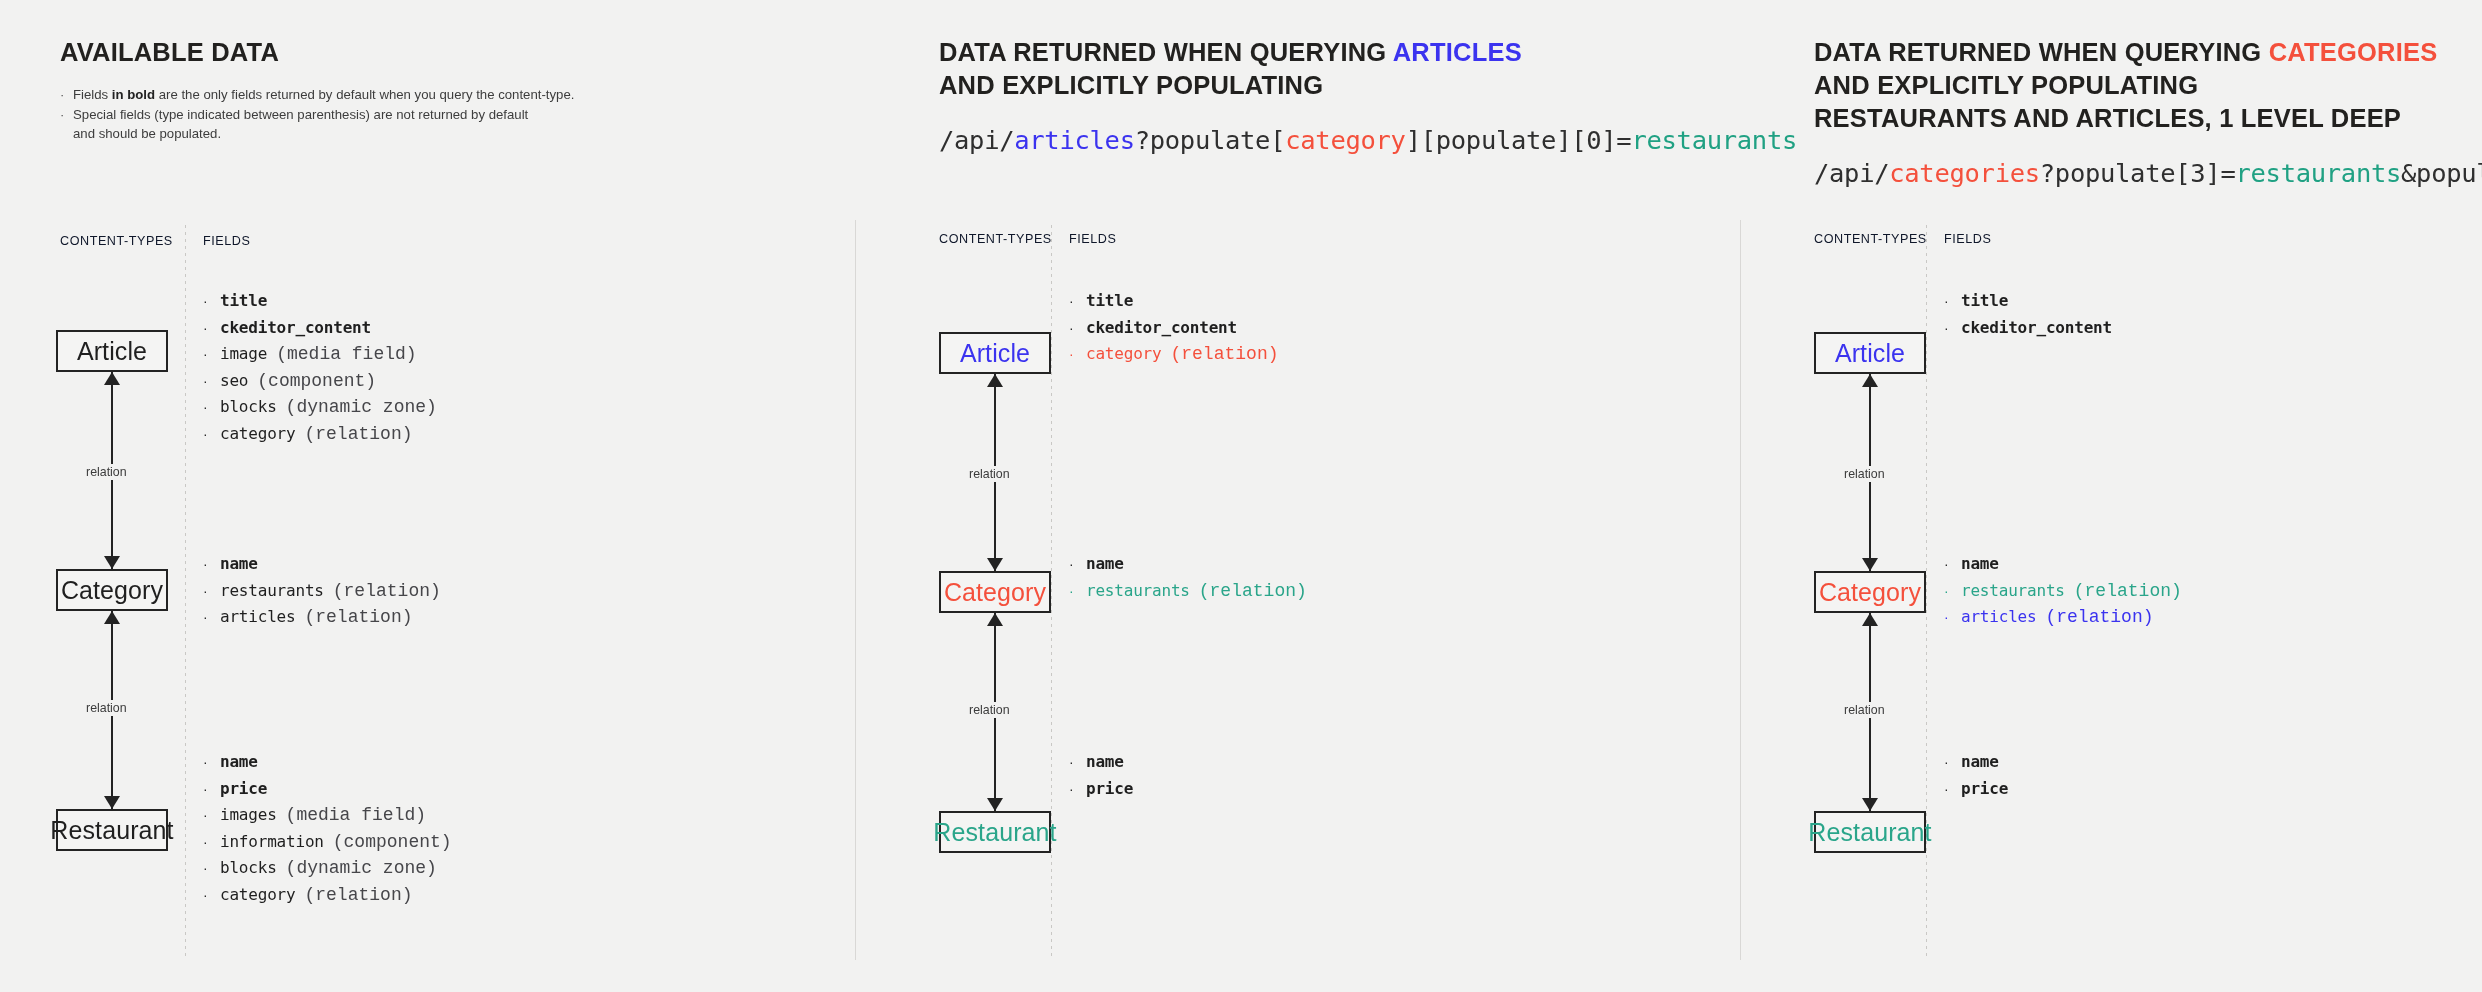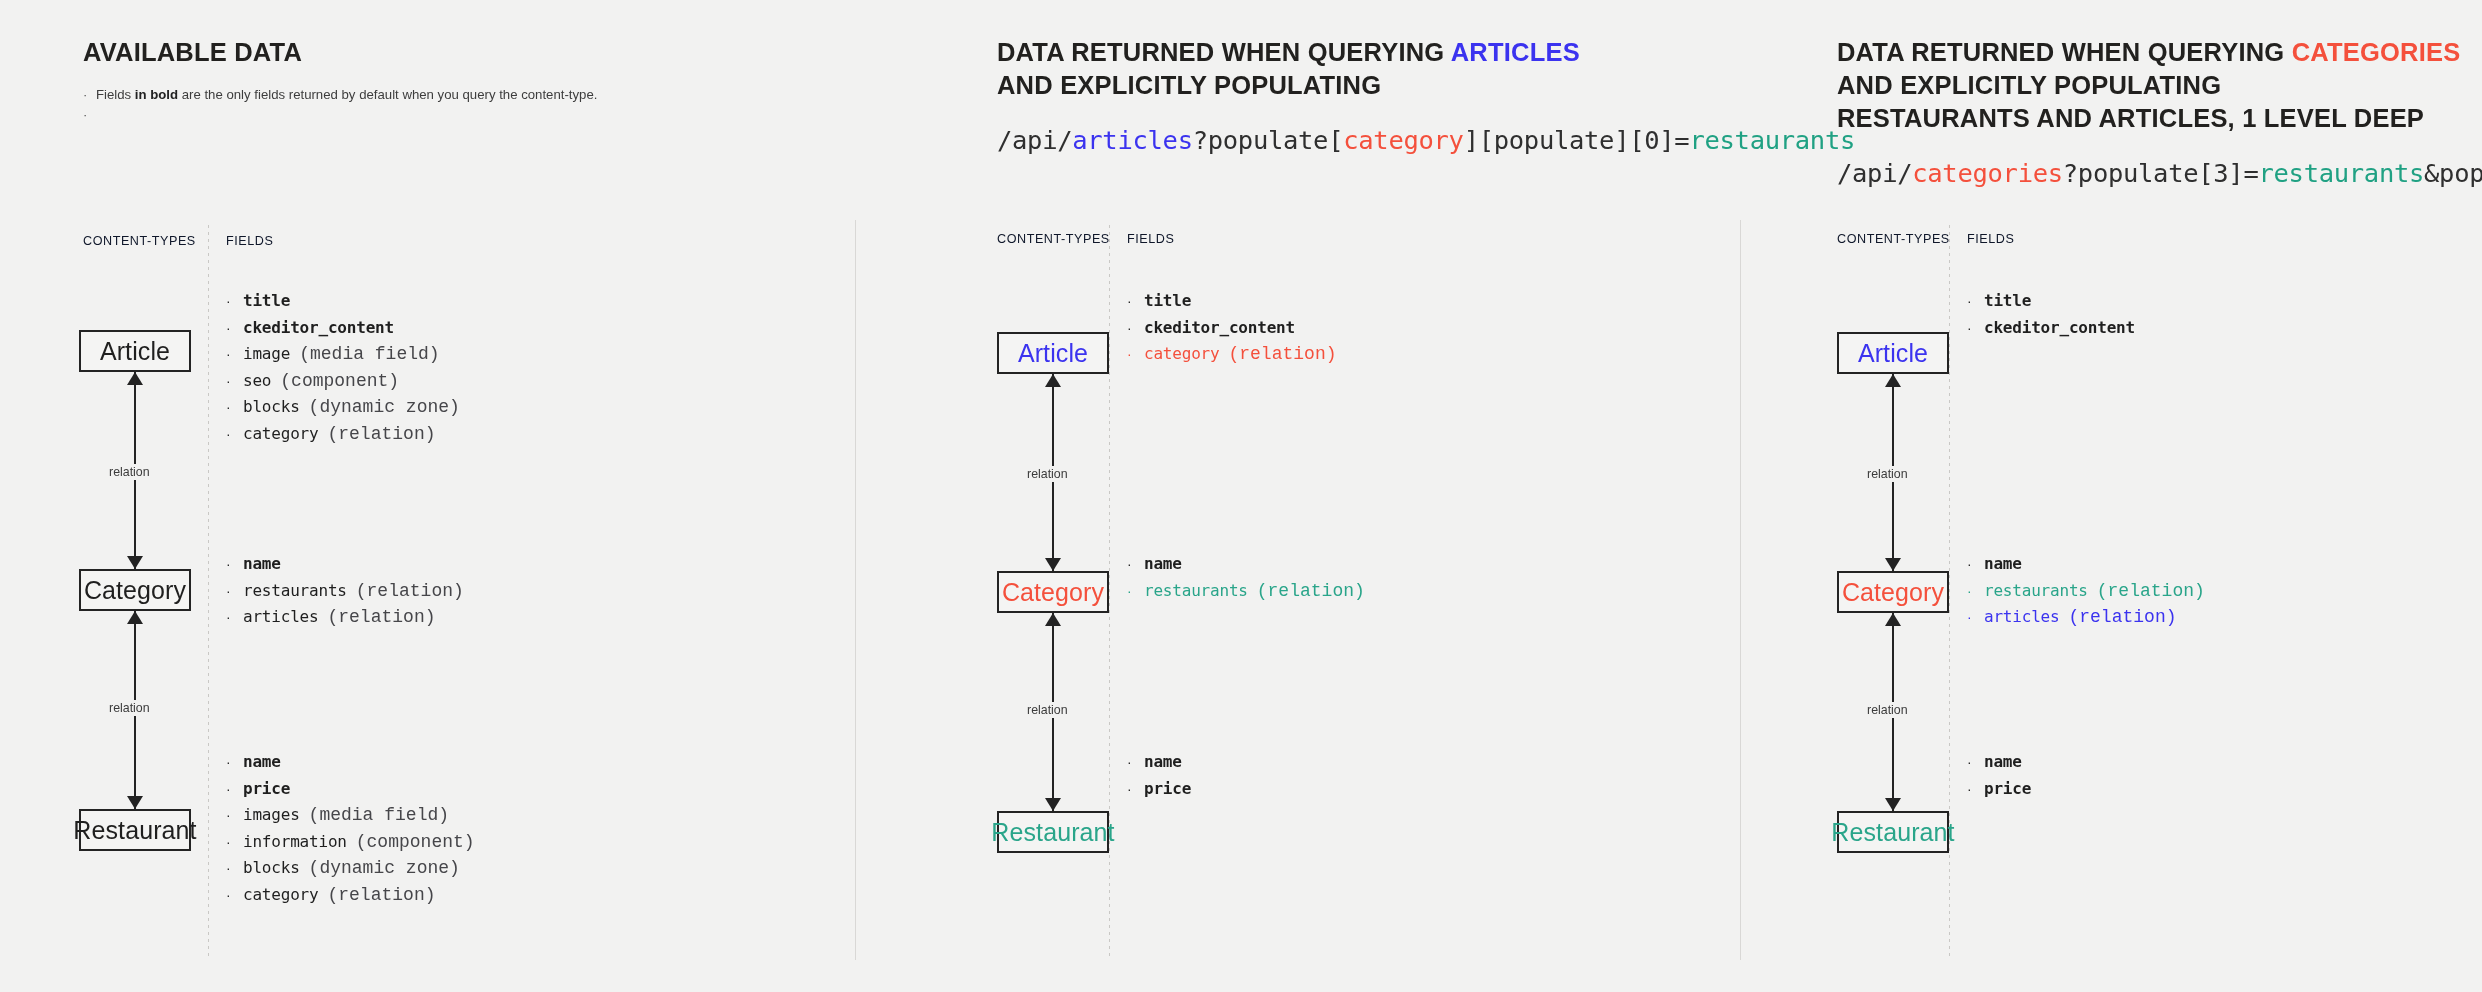--- a/index.html
+++ b/index.html
@@ -20,24 +20,23 @@
     width: 2482px;
     height: 992px;
     background: #f2f2f1;
   }
 
   
   .panel {
     position: absolute;
     top: 0;
     height: 992px;
-    margin-left: 23px;
   }
   #panel-1 { left: 0px;    width: 855px; }
-  #panel-2 { left: 901px;  width: 885px; padding-left: 14px; }
+  #panel-2 { left: 866px;  width: 885px; padding-left: 14px; }
   #panel-3 { left: 1740px; width: 742px; }
 
   .panel-sep {
     position: absolute;
     top: 220px;
     width: 1px;
     height: 740px;
     background: #d9d8d6;
   }
   #sep-a { left: 855px; }
@@ -203,20 +202,22 @@
       <div class="title">
           <div><span class="tok-dark">AVAILABLE DATA</span></div>
         </div>
       <div class="bullets">
           <div class="b-row">
             <span class="b-dot">·</span>
             <span class="b-txt">Fields <b>in bold</b> are the only fields returned by default when you query the content-type.</span>
           </div>
           <div class="b-row">
             <span class="b-dot">·</span>
+            <span class="b-txt">Special fields (type indicated between parenthesis) are not returned by default
+and should be populated.</span>
           </div>
         </div>
     </div>
 
     <div class="col-cap" style="left:60px; top:234px;">CONTENT-TYPES</div>
     <div class="col-cap" style="left:203px; top:234px;">FIELDS</div>
     <div class="dot-divider" style="left:185px;"></div>
 
     <div class="ct-box c-dark" style="left:56px; top:330px;">Article</div>
     <div class="ct-box c-dark" style="left:56px; top:569px;">Category</div>

